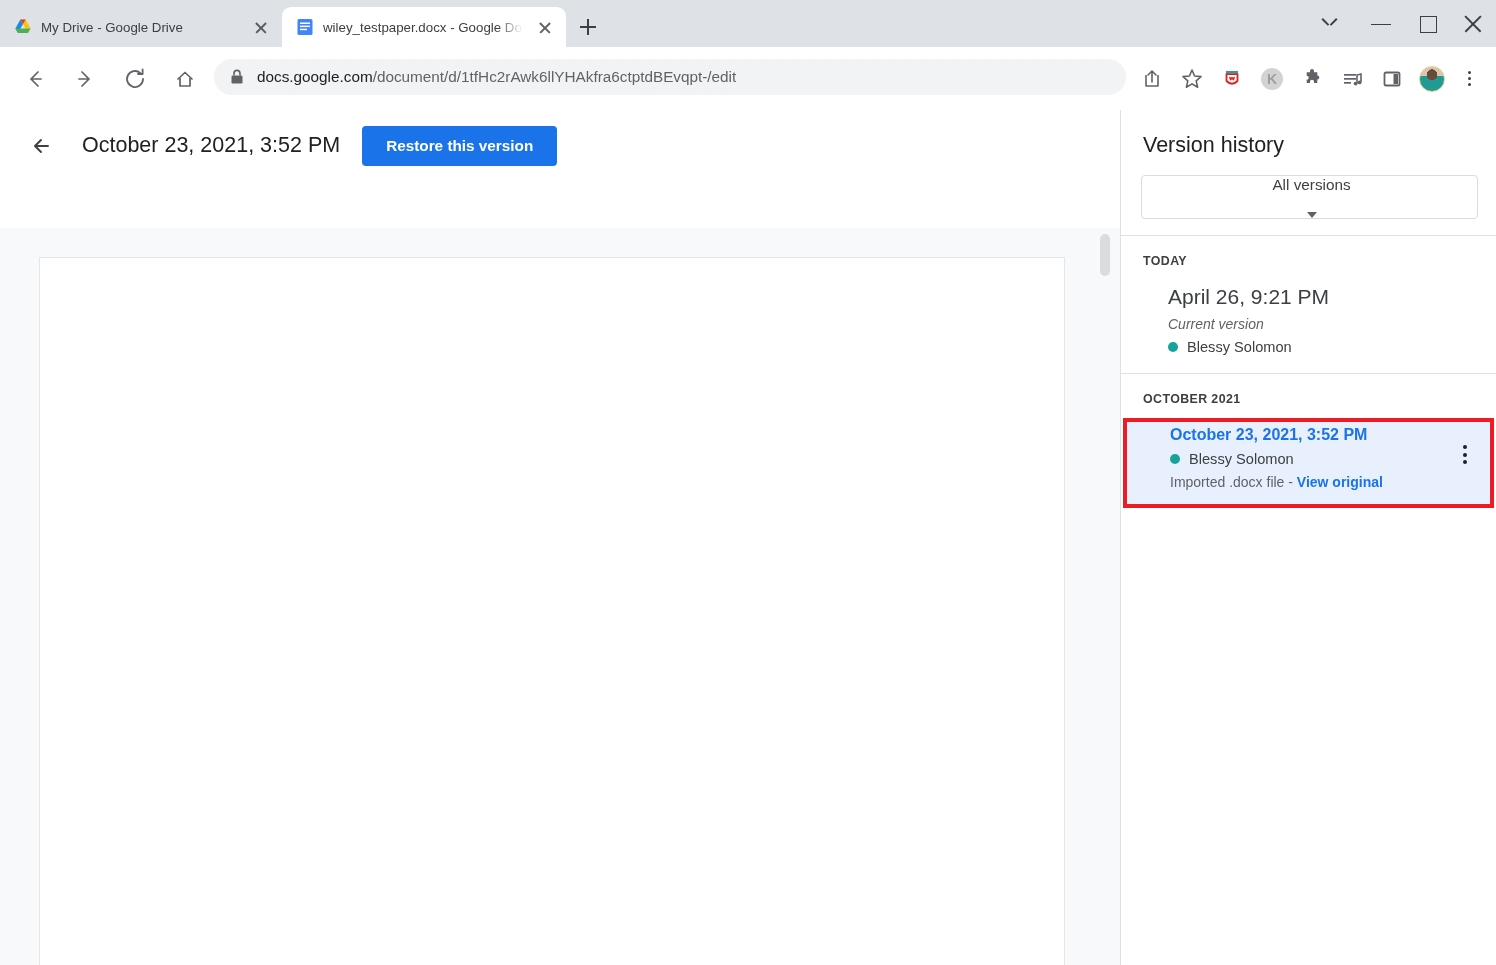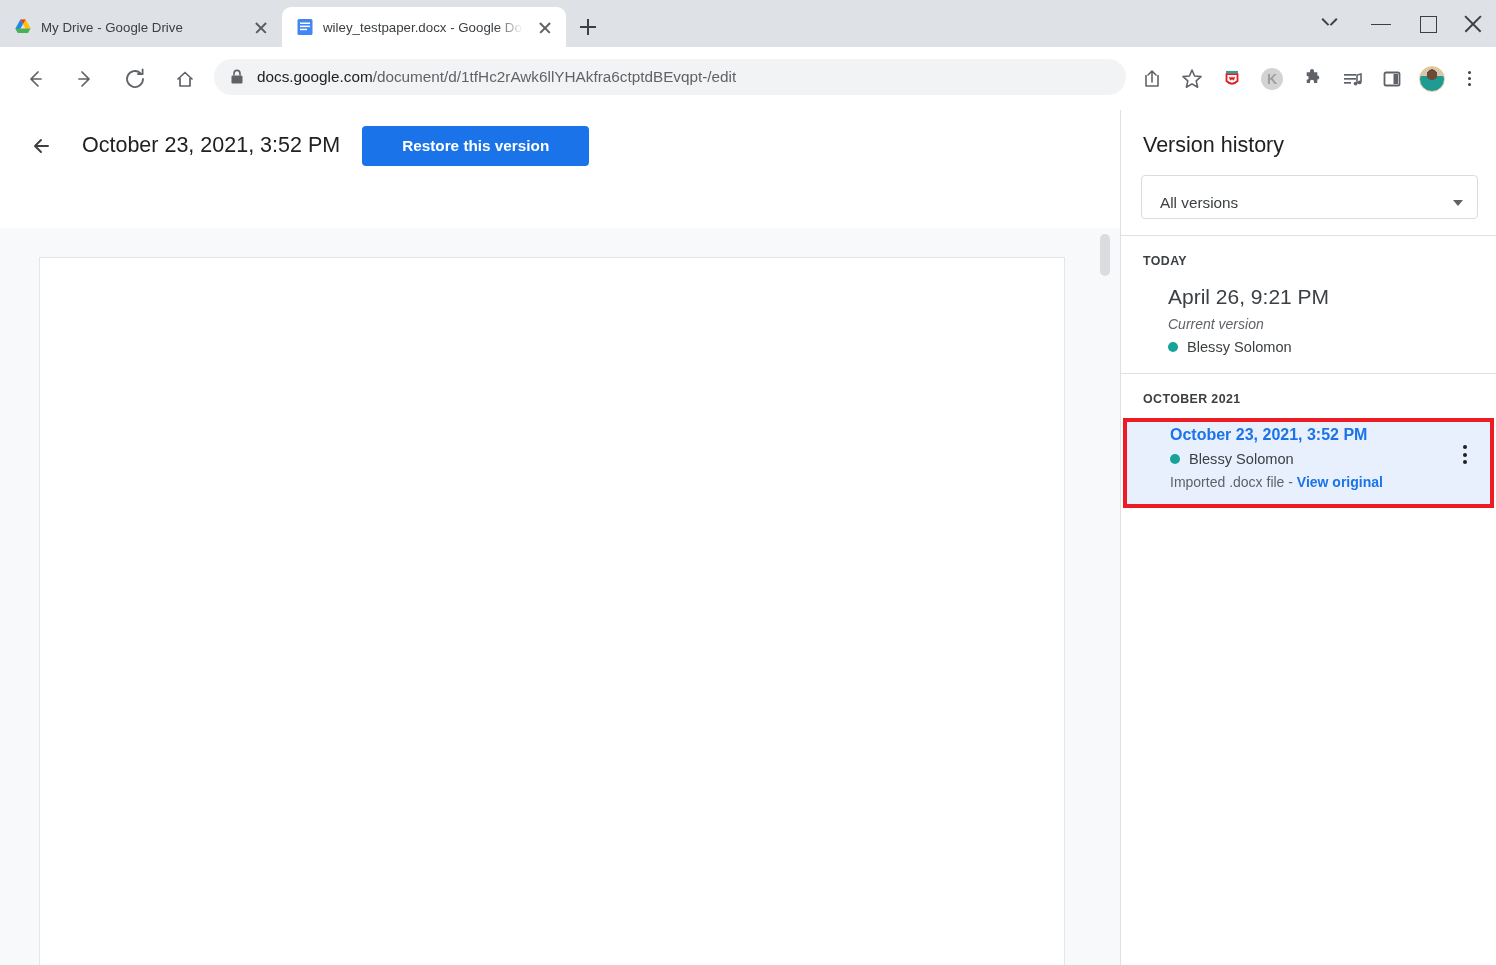--- a/index.html
+++ b/index.html
@@ -118,21 +118,21 @@
     display: flex; align-items: center; padding-left: 24px; gap: 0;
     background: #fff;
   }
   .backarrow { width: 38px; height: 38px; position: relative; flex: none; }
   .vh-title {
     font-size: 21.5px; color: #202124; margin-left: 20px; white-space: nowrap;
   }
   .restore-btn {
     margin-left: 22px; height: 40px; background: #1a73e8; color: #fff;
     border: none; border-radius: 4px; font-size: 15.3px; font-weight: bold;
-    font-family: "Liberation Sans", sans-serif; padding: 0 40px; cursor: pointer;
+    font-family: "Liberation Sans", sans-serif; padding: 0 24px; cursor: pointer;
     white-space: nowrap;
   }
   .vh-subbar {
     position: absolute; top: 71px; left: 0; width: 1120px; height: 47px;
     border-top: 1px solid #e0e0e0; border-bottom: 1px solid #e0e0e0;
     display: flex; align-items: center; padding: 0 24px 0 30px; background: #fff;
   }
   .print-icon { width: 26px; height: 26px; position: relative; flex: none; }
   .vsep { width: 1px; height: 22px; background: #dadce0; margin: 0 16px; flex: none; }
   .zoomval { font-size: 14.6px; color: #3c4043; }
@@ -174,21 +174,21 @@
   .sidebar {
     position: absolute; top: 110px; right: 0; width: 376px; height: 855px;
     background: #fff; border-left: 1px solid #e0e0e0;
   }
   .sb-title {
     font-size: 21.5px; color: #202124; padding: 23px 0 0 22px;
   }
   .sb-select {
     margin: 17px 18px 0 20px; height: 44px; border: 1px solid #dadce0;
     border-radius: 4px; display: flex; align-items: center;
-    padding: 11px 14px 0 18px; cursor: pointer;
+    padding: 0 14px 0 18px; cursor: pointer; flex-direction: column;
   }
   .sb-select-label { font-size: 15.3px; color: #3c4043; flex: 1; }
   .sb-divider { margin-top: 16px; height: 1px; background: #e0e0e0; }
   .sect-head {
     font-size: 12.4px; font-weight: bold; color: #3c4043;
     letter-spacing: .4px; padding: 18px 0 12px 22px;
   }
   .ver-item { padding: 5px 20px 18px 47px; cursor: pointer; position: relative; }
   .ver-date { font-size: 21px; color: #3c4043; }
   .ver-note { font-size: 14px; color: #5f6368; font-style: italic; margin-top: 7px; }

